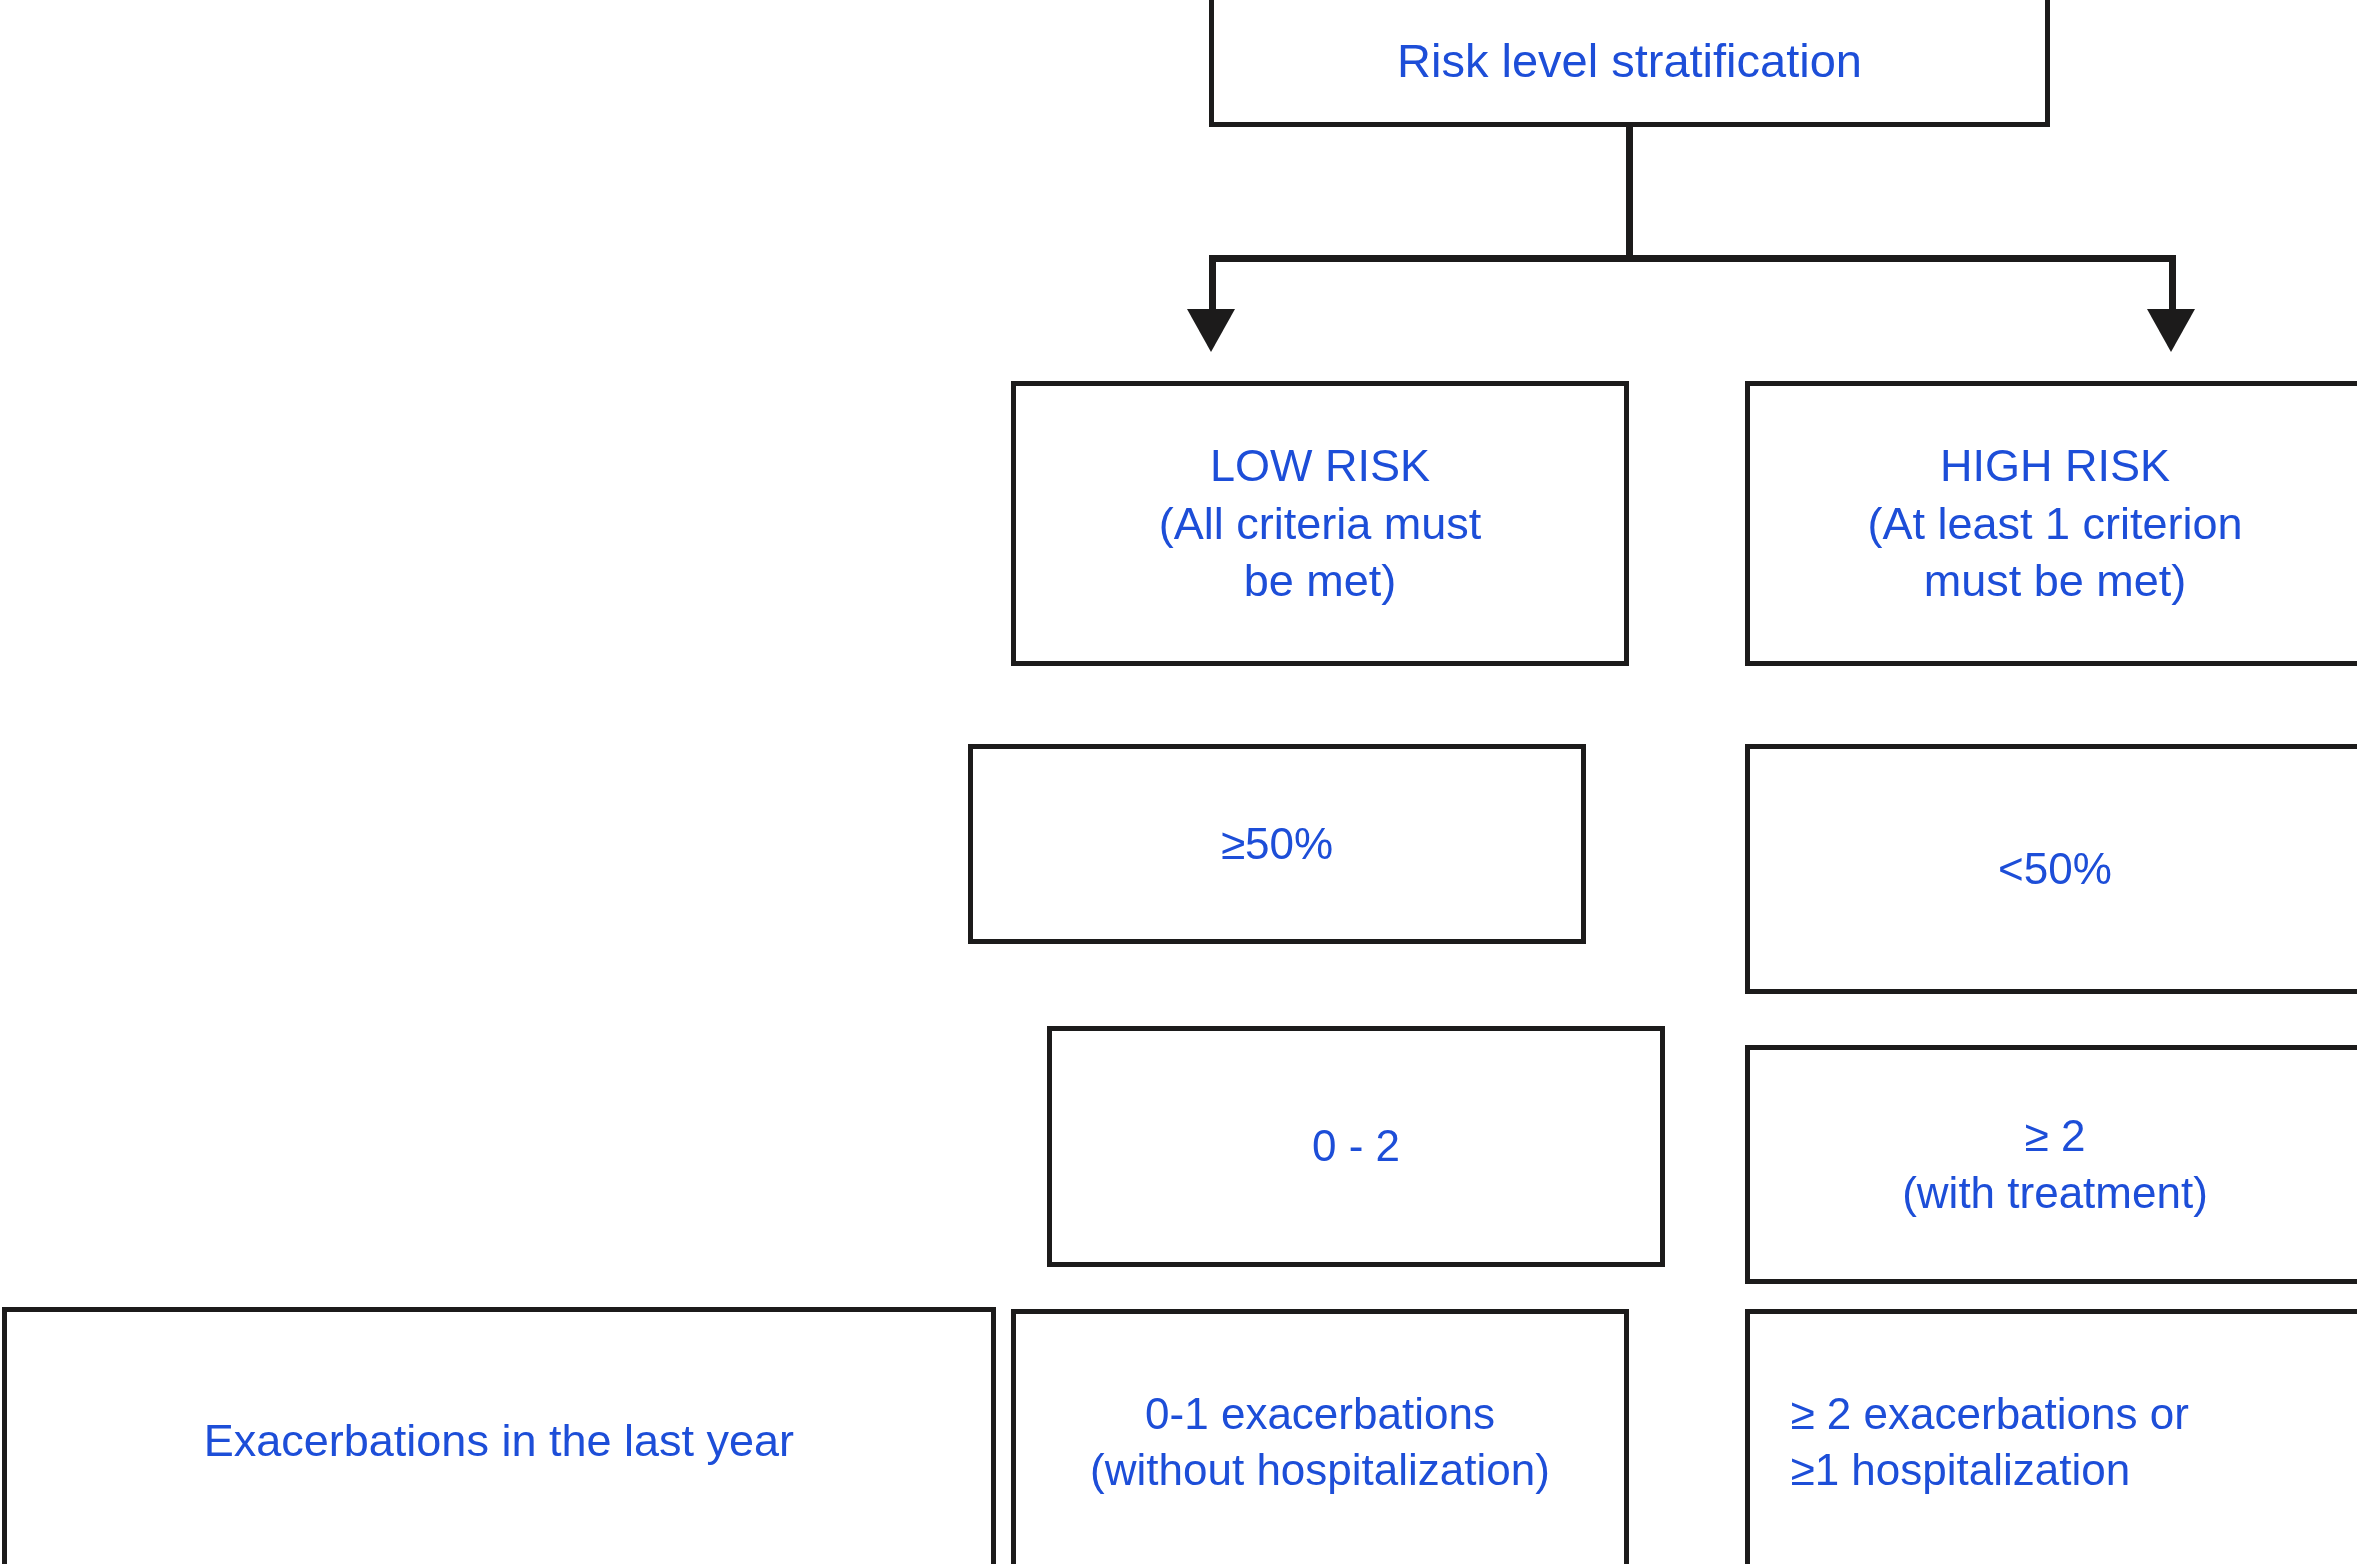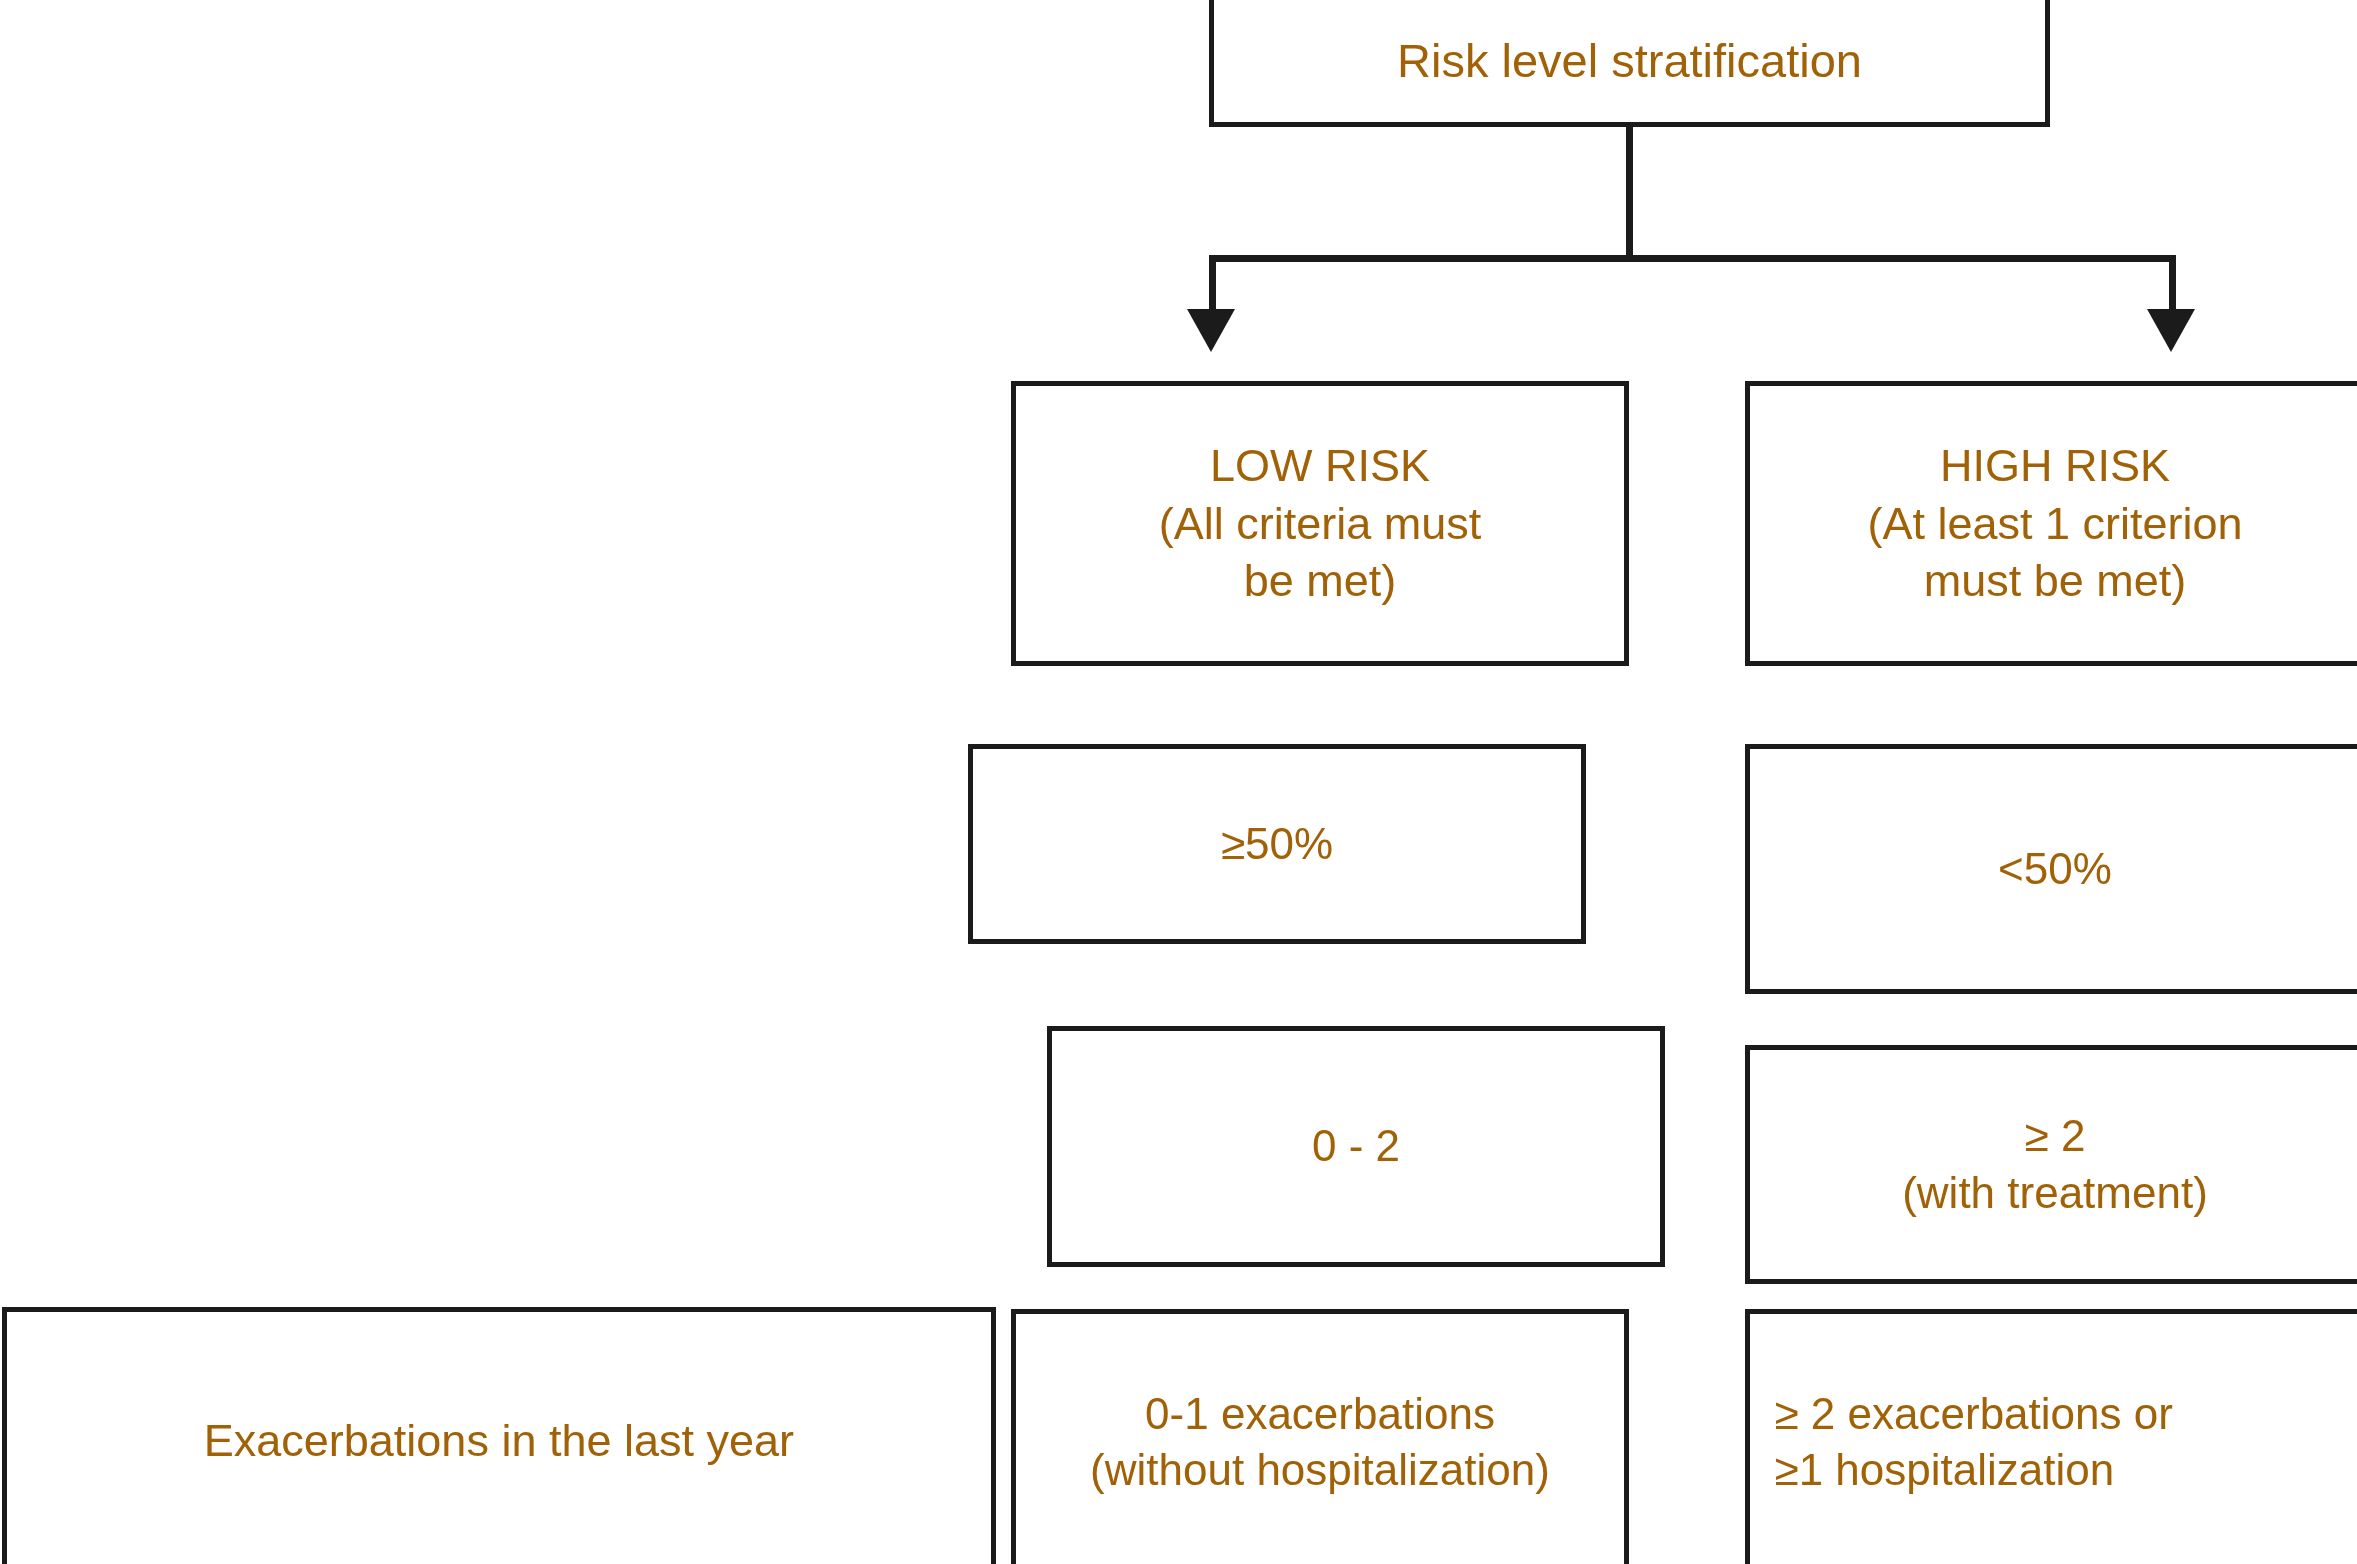--- a/index.html
+++ b/index.html
@@ -7,21 +7,21 @@
     margin: 0;
     padding: 0;
     background: #ffffff;
   }
   #canvas {
     position: relative;
     width: 2358px;
     height: 1564px;
     background: #ffffff;
     font-family: "Liberation Sans", sans-serif;
-    color: #a16207;
+    color: #1d4ed8;
     overflow: hidden;
   }
   .box {
     position: absolute;
     box-sizing: border-box;
     border: 5.6px solid #1c1b1b;
     background: #ffffff;
     display: flex;
     align-items: center;
     justify-content: center;
@@ -32,20 +32,21 @@
     line-height: 1.28;
     white-space: pre-line;
     padding: 0 13px;
   }
   .box.left-align {
     justify-content: flex-start;
     text-align: left;
   }
   .box.left-align .txt {
     padding-left: 24.5px;
+    margin-left: 16px;
   }
   
   .t-title   { font-size: 47px; }
   .t-head    { font-size: 45px; }
   .t-label   { font-size: 45px; }
   .t-value   { font-size: 44px; }
 
   
   .conn {
     position: absolute;

